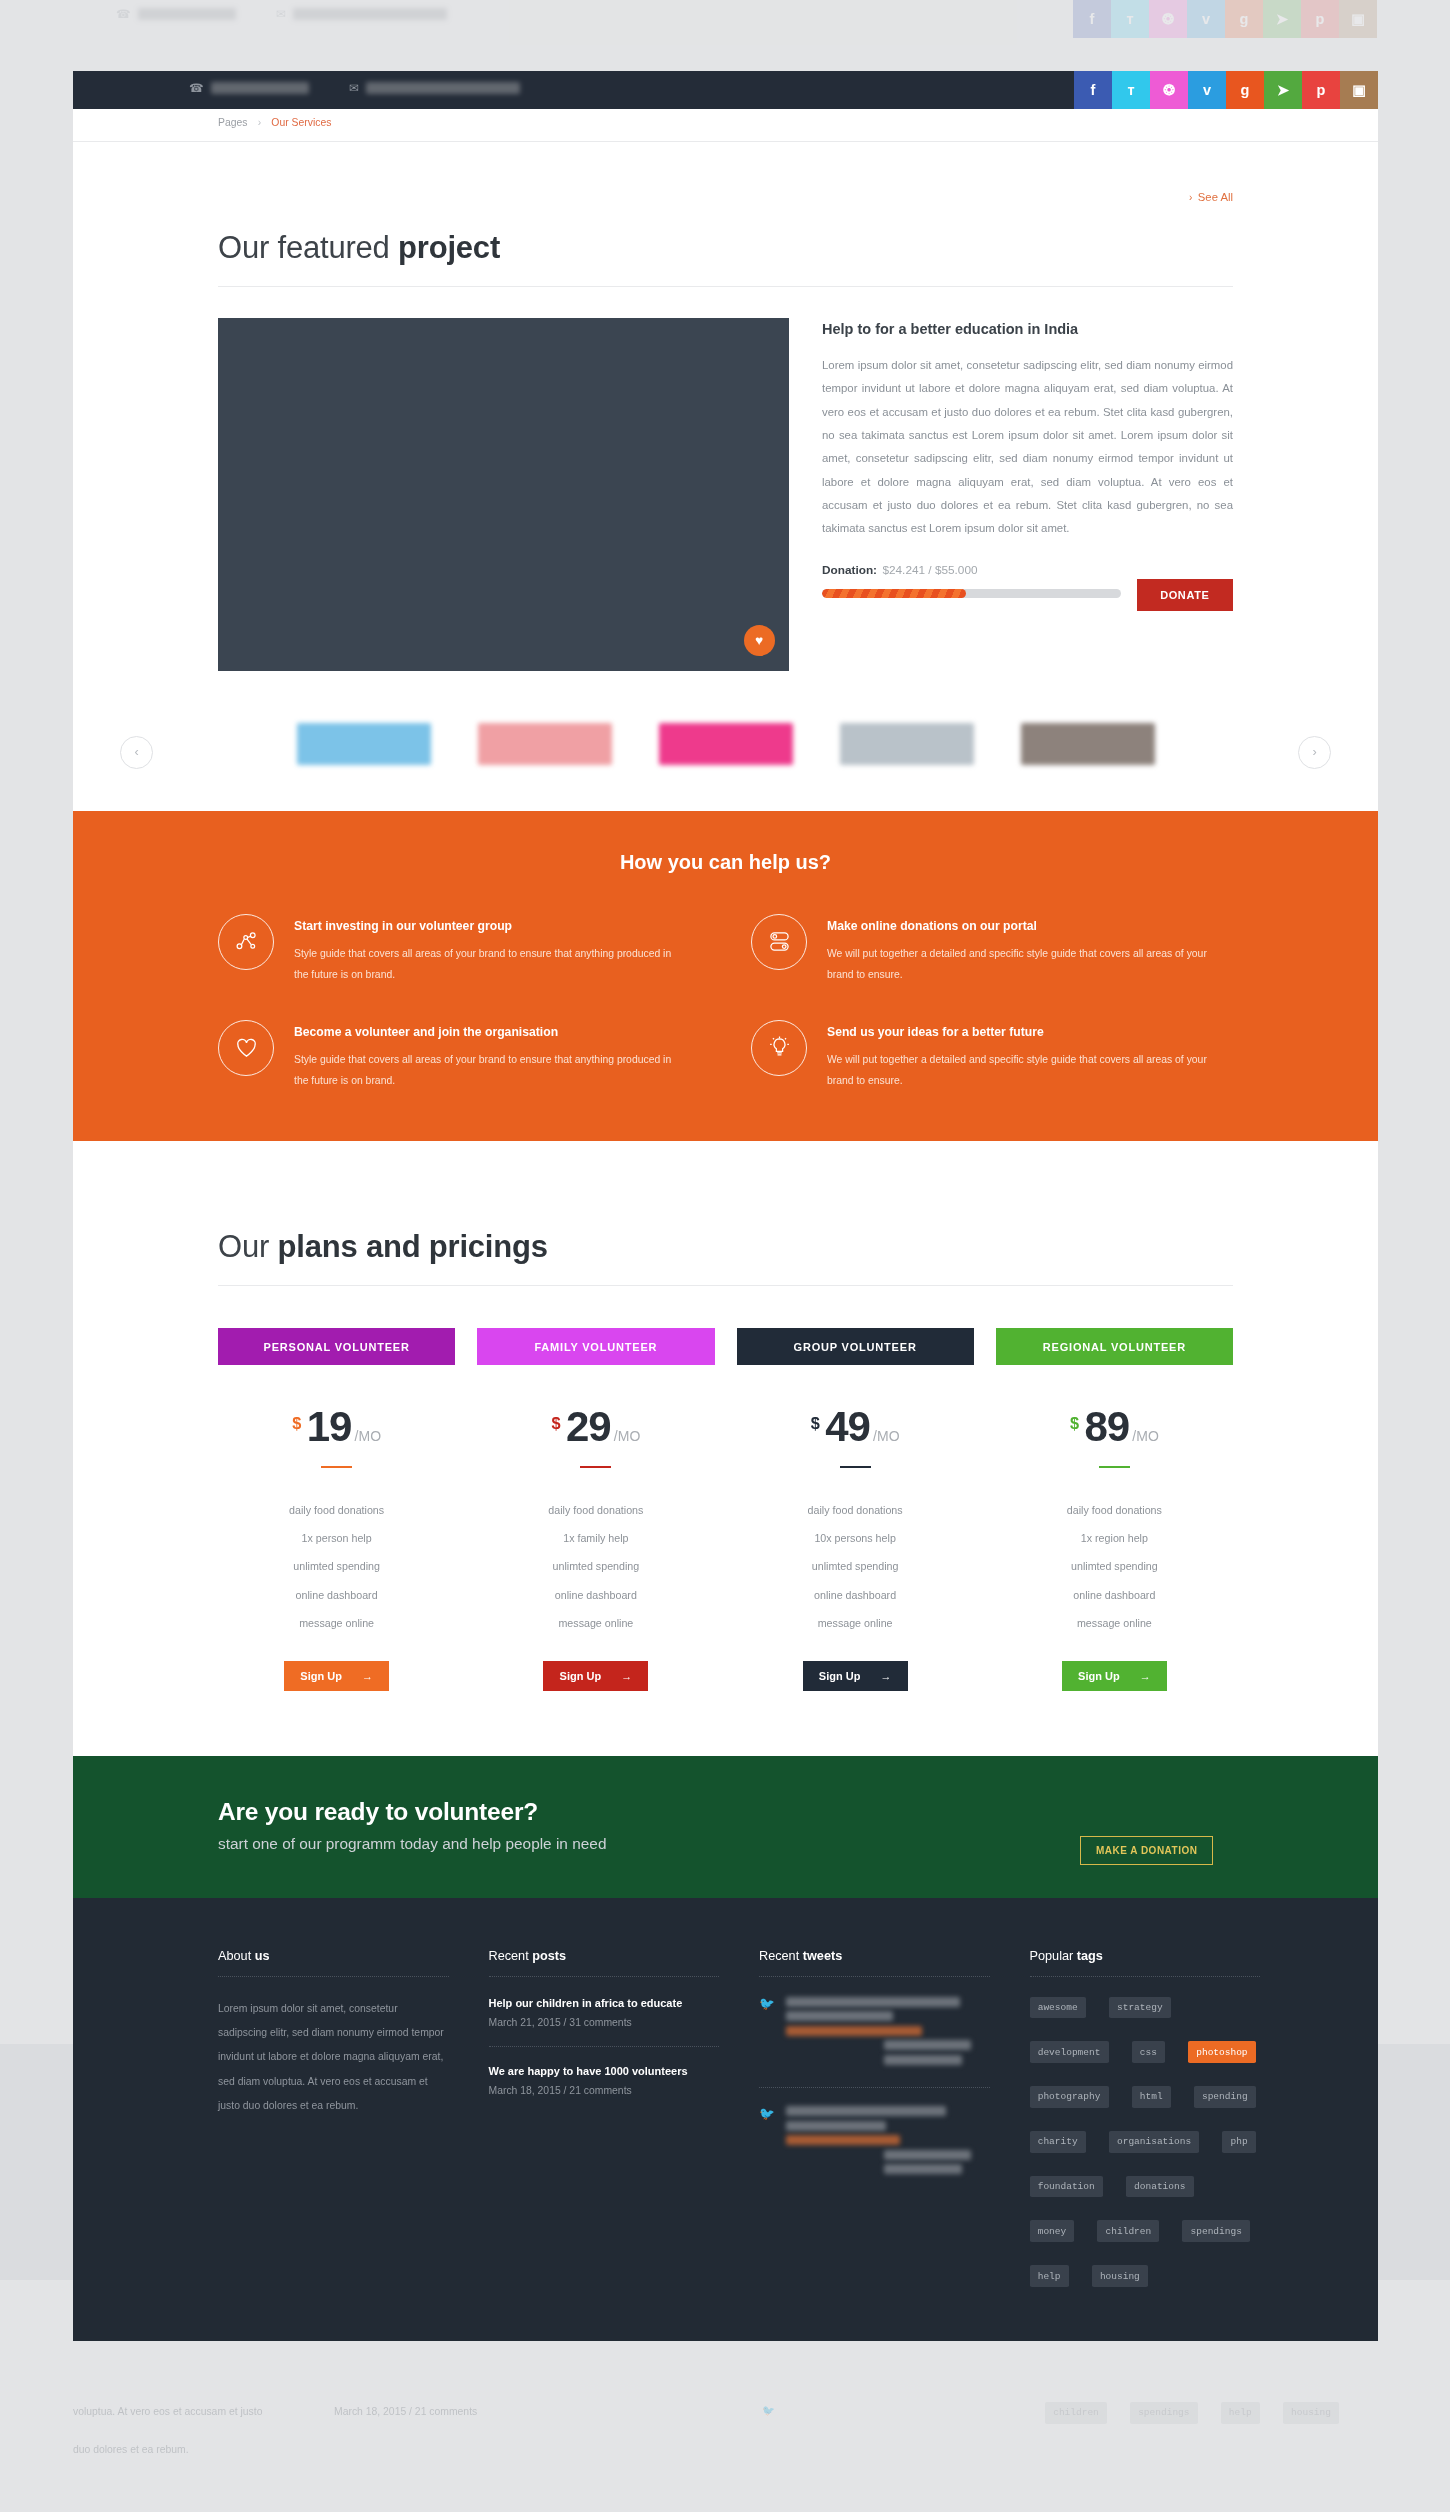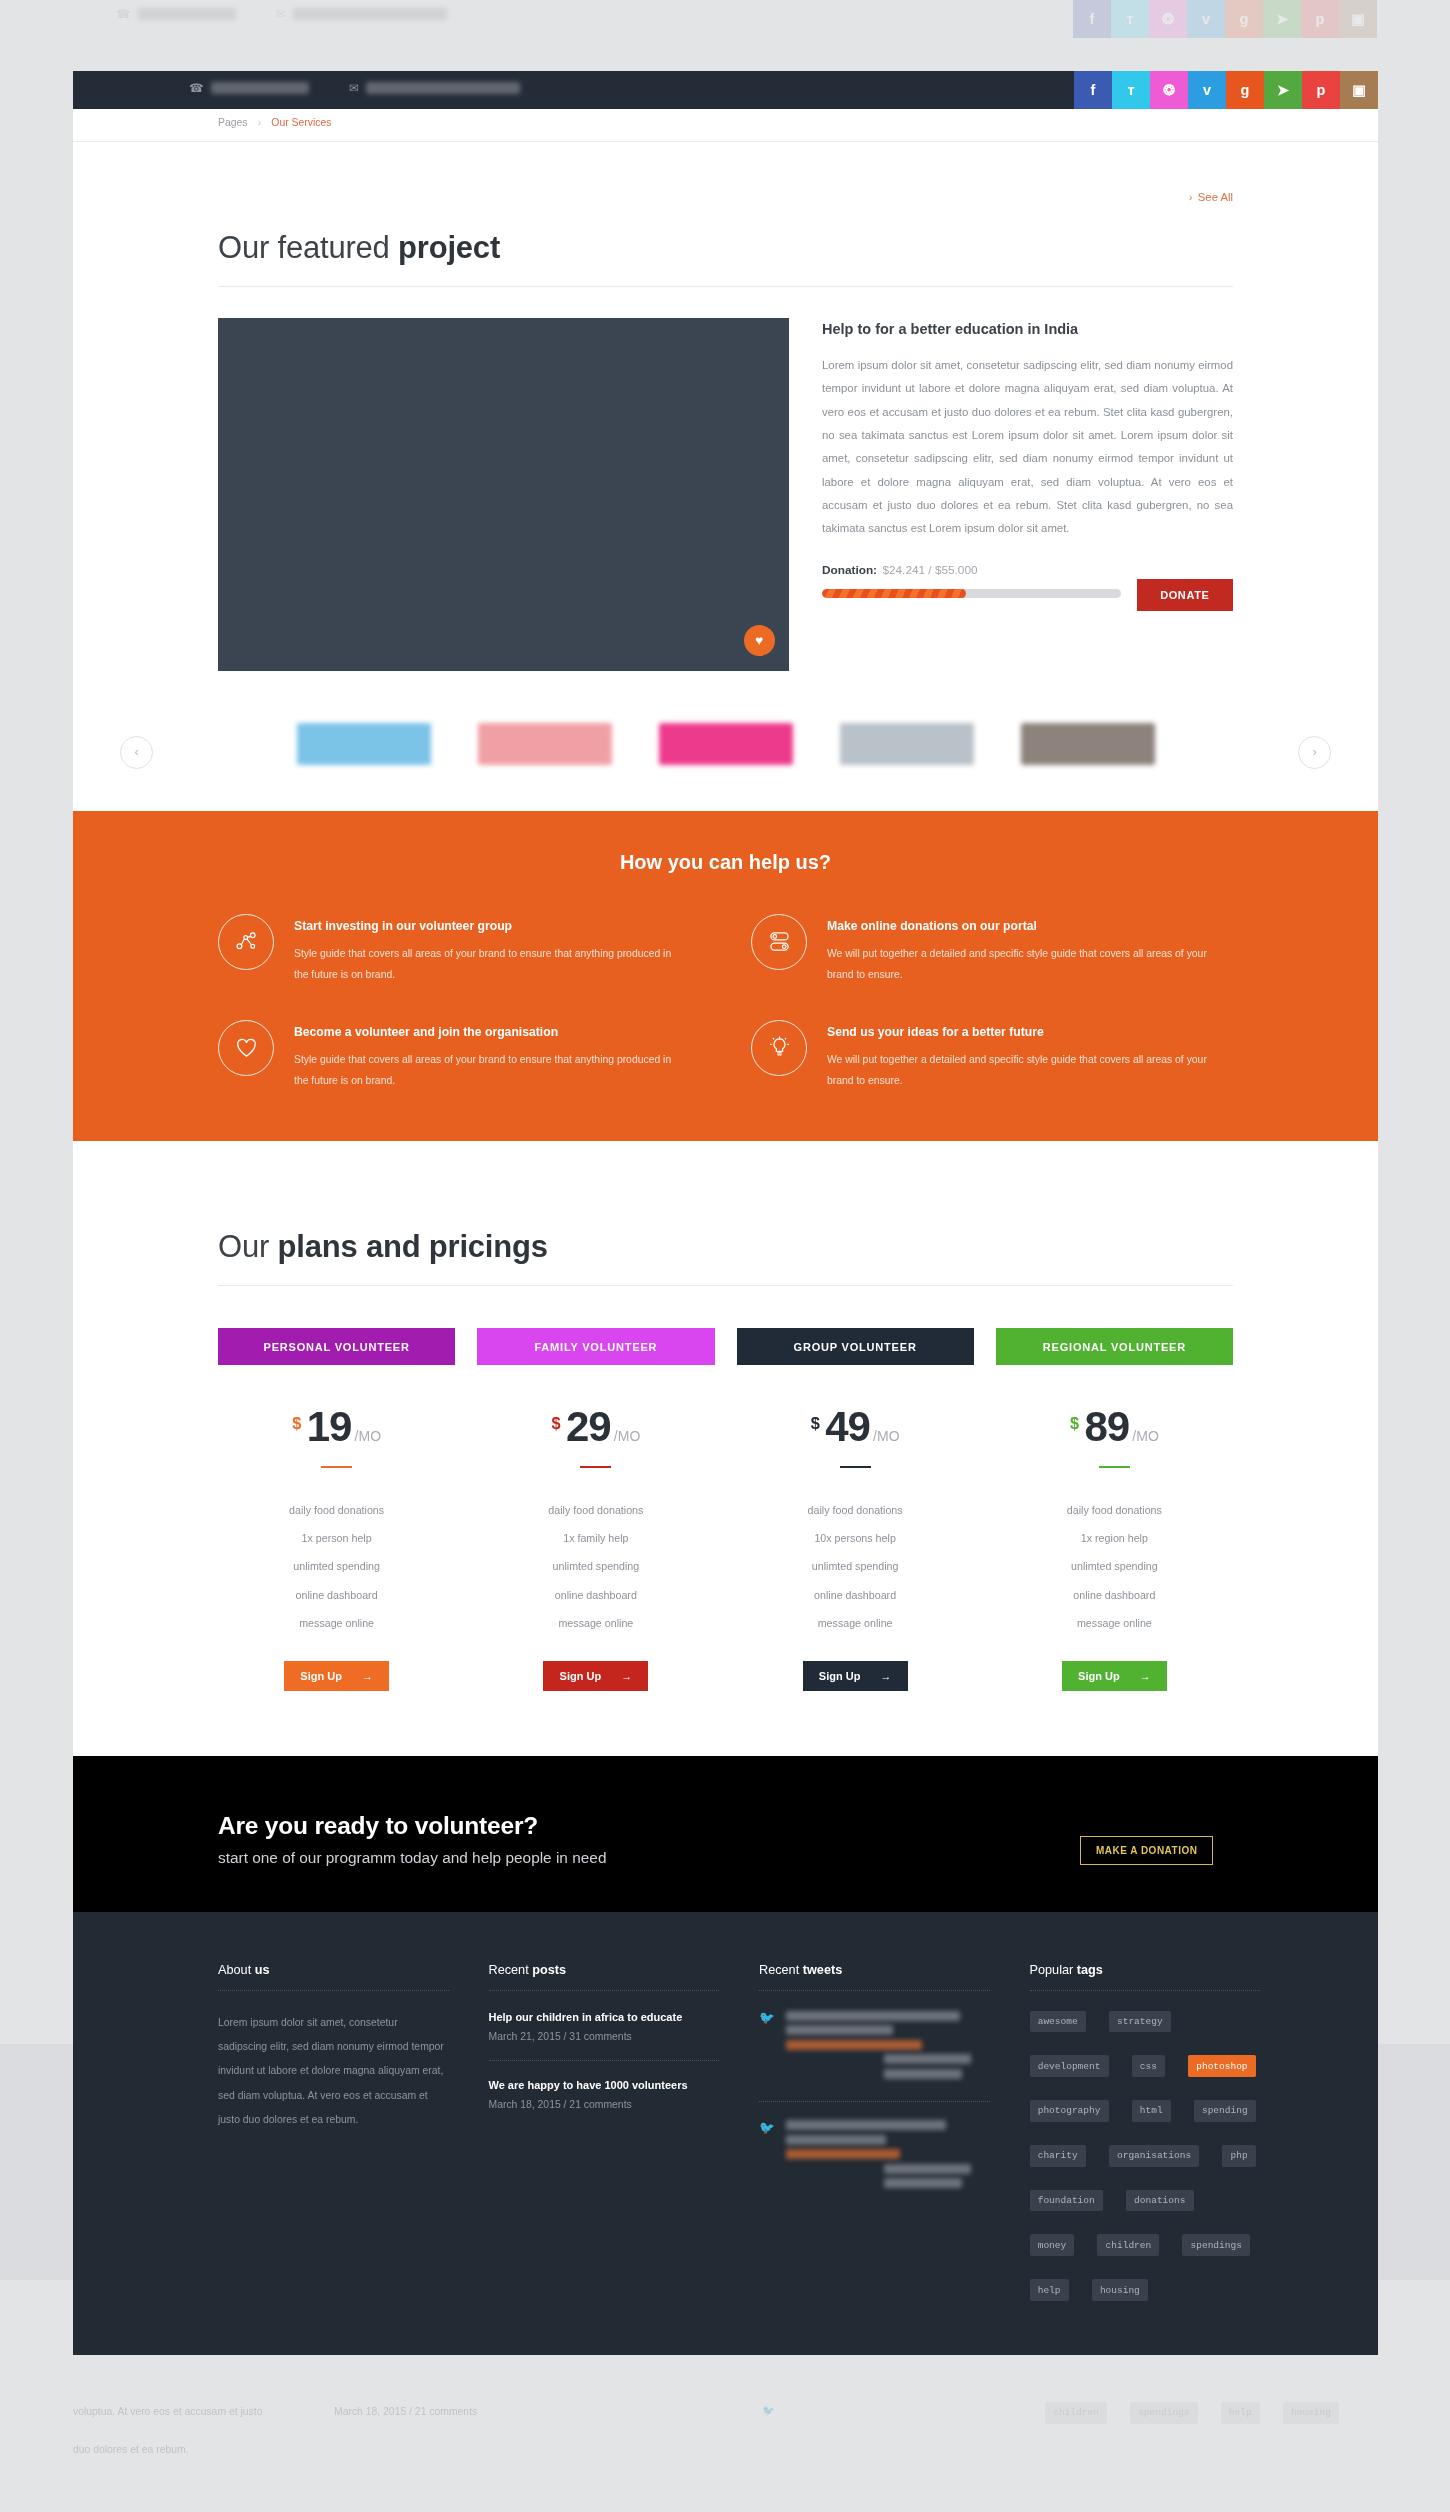--- a/index.html
+++ b/index.html
@@ -104,21 +104,21 @@
   .plan .cur { font-size:16.3px; font-weight:700; margin-right:5.4px; position:relative; top:-12.7px; }
   .plan .num { font-size:42px; font-weight:700; color:#2b3139; letter-spacing:-0.9px; }
   .plan .per { font-size:14px; color:#a9adb2; margin-left:3px; }
   .plan .divider { width:31px; height:2.7px; margin:14.5px auto 0; }
   .plan ul { list-style:none; margin-top:27px; }
   .plan li { font-size:10.7px; color:#8d9298; padding:8.2px 0; }
   .plan .signup { display:inline-flex; align-items:center; gap:20px; margin-top:23.6px; color:#fff;
       font-size:11px; font-weight:700; padding:9px 16.3px; border:0; cursor:pointer; }
 
   
-  #cta { background:#000000; padding:56px 145px 45px 145px; position:relative; }
+  #cta { background:#14532d; padding:42px 145px 45px 145px; position:relative; }
   #cta h2 { color:#fff; font-size:24.5px; font-weight:700; letter-spacing:-0.2px; }
   #cta p { color:#ced2d7; font-size:15.4px; margin-top:9px; }
   #cta-btn { position:absolute; right:165px; top:80px; background:transparent; border:1.4px solid #d7b84a;
       color:#e2c65a; font-size:10px; font-weight:700; letter-spacing:0.5px; padding:8.2px 14.5px; cursor:pointer; }
 
   
   #footer { background:#222a34; padding:51px 118px 54px 145px; }
   .fcols { display:grid; grid-template-columns:repeat(4,1fr); gap:40px; }
   .fcol h5 { color:#fff; font-size:12.7px; font-weight:400; }
   .fcol h5 b { font-weight:700; }

